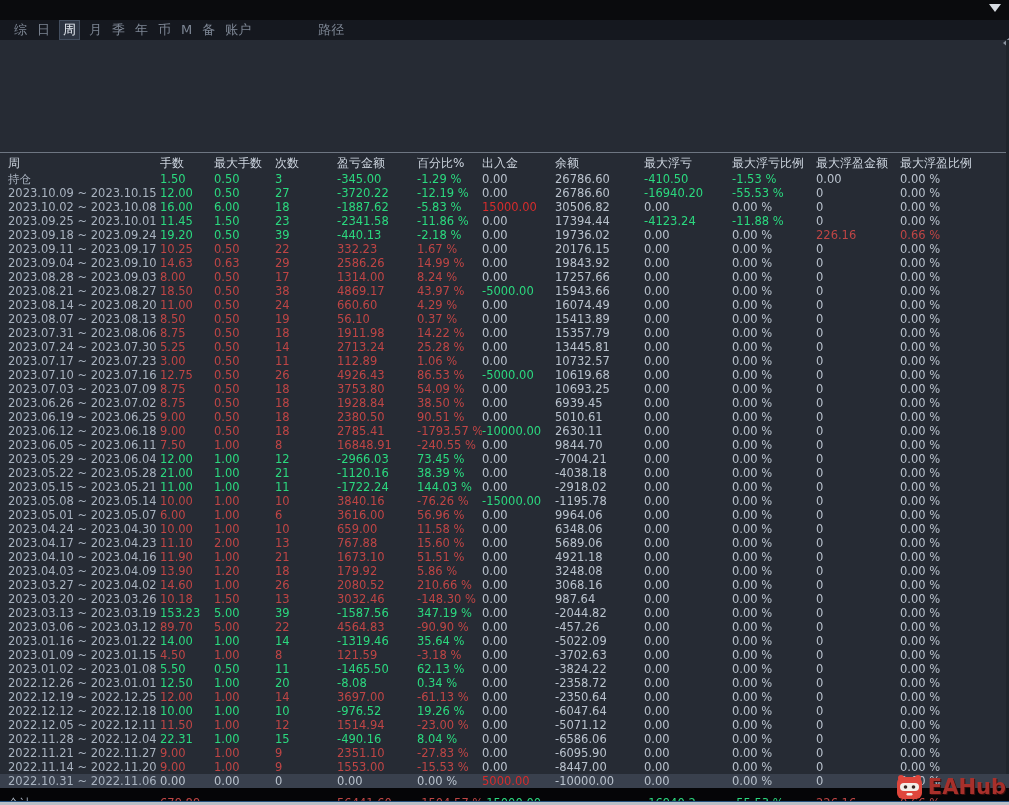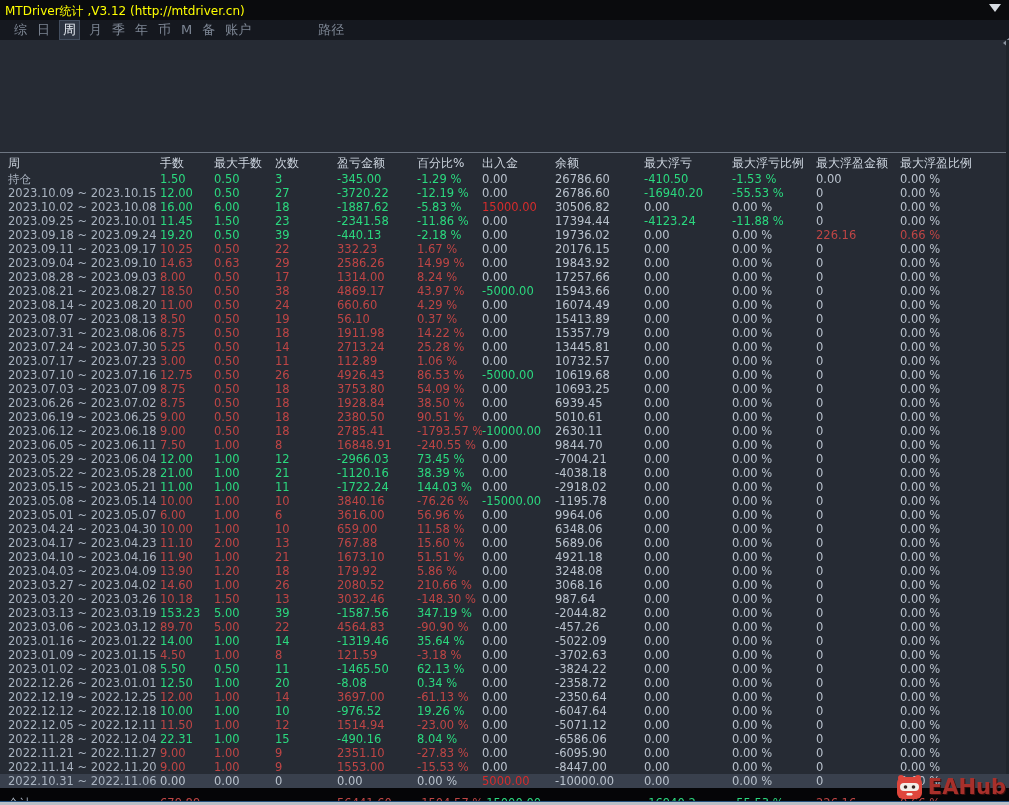--- a/index.html
+++ b/index.html
@@ -53,21 +53,20 @@
   .watermark{position:absolute;right:3px;top:774px;display:flex;align-items:center;z-index:5;}
   .wm-text{font-size:21px;font-weight:bold;color:#a8302b;margin-left:5px;
        text-shadow:1px 1px 0 #3a0f0d;}
 </style>
 </head>
 <body>
 
 <div id="app">
 
   <div class="titlebar">
-    <span class="title">MTDriver统计 ,V3.12 (http://mtdriver.cn)</span>
     <span class="win-caret"></span>
   </div>
 
   <div class="menubar">
     <span style="display:flex;">
         <span class="menu-item">综</span>
         <span class="menu-item">日</span>
         <span class="menu-item active">周</span>
         <span class="menu-item">月</span>
         <span class="menu-item">季</span>

